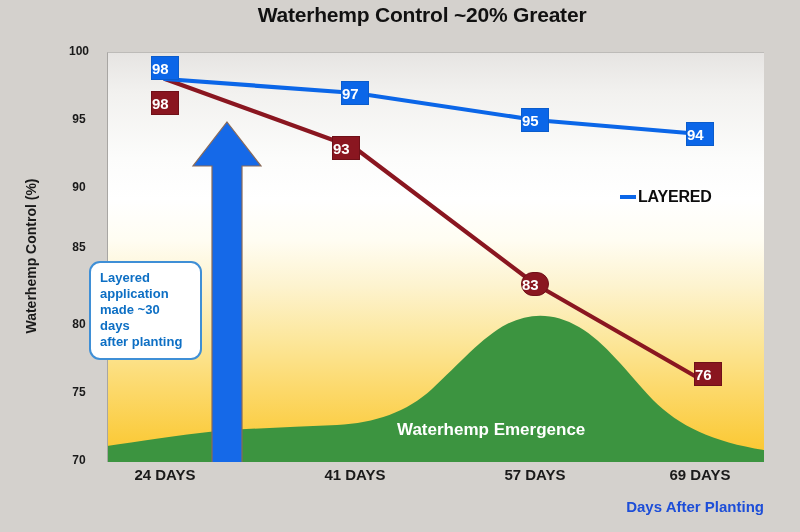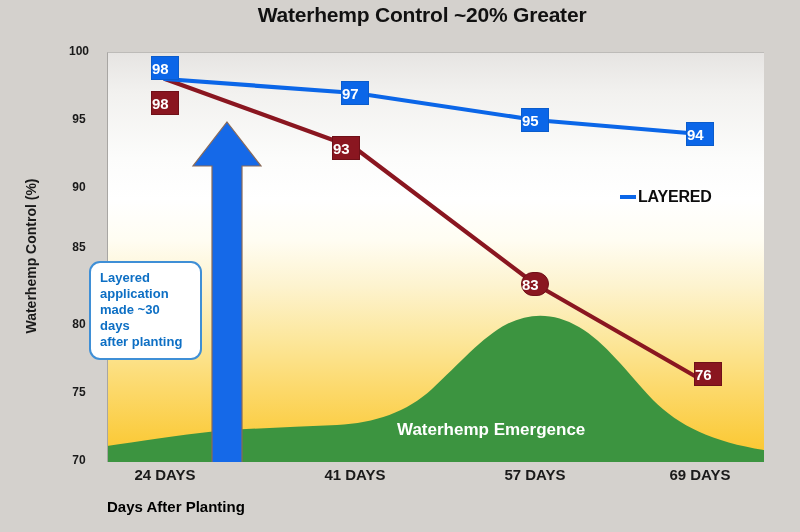--- a/index.html
+++ b/index.html
@@ -103,24 +103,24 @@
     text-align: center;
     font-size: 15px;
     font-weight: bold;
     color: #1a1a1a;
   }
   #x-axis-title {
     position: absolute;
     left: 107px;
     top: 498px;
     width: 657px;
-    text-align: left;
+    text-align: right;
     font-size: 15px;
     font-weight: bold;
-    color: #000000;
+    color: #1d4ed8;
   }
 
   
   #emergence-label {
     position: absolute;
     left: 395px;
     top: 420px;
     font-size: 17px;
     font-weight: bold;
     color: #ffffff;

